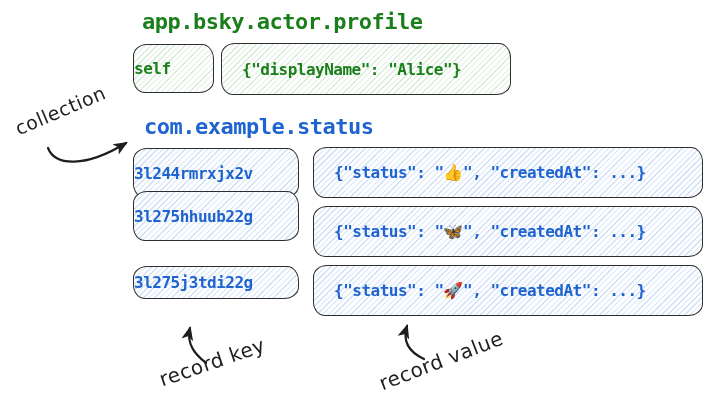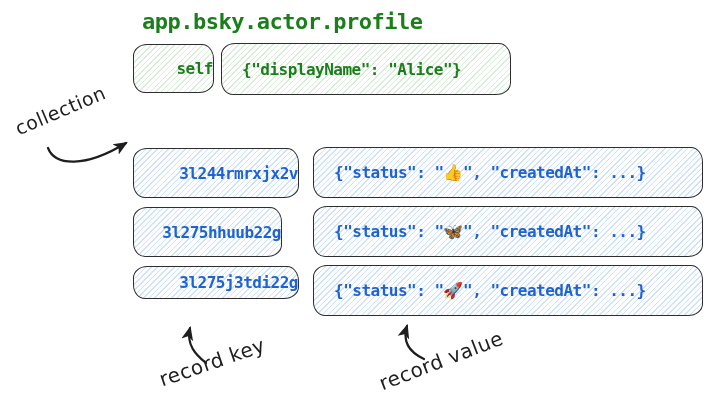--- a/index.html
+++ b/index.html
@@ -20,21 +20,21 @@
     font-size:16px;font-weight:bold;letter-spacing:-0.5px;white-space:nowrap;
   }
   .green-box{
     background-color:#fdfefd;
     background-image:repeating-linear-gradient(135deg, rgba(34,139,34,0.16) 0 1px, transparent 1px 4px);
   }
   .blue-box{
     background-color:#fbfdff;
     background-image:repeating-linear-gradient(135deg, rgba(30,99,208,0.18) 0 1px, transparent 1px 4px);
   }
-  .key-box{justify-content:flex-end;}
+  .key-box{justify-content:flex-start;}
   .value-box{padding-left:20px;}
   .handwritten{
     position:absolute;font-family:"DejaVu Sans","Liberation Sans",sans-serif;
     font-size:19px;color:#1e1e1e;white-space:nowrap;letter-spacing:0.5px;
     transform-origin:left center;
   }
 </style>
 </head>
 <body>
 
@@ -55,29 +55,30 @@
 
   <div class="box green-box key-box" style="left:133px;top:44px;width:81px;height:49px;">
     <span class="green-text">self</span>
   </div>
   <div class="box green-box value-box" style="left:221px;top:43px;width:290px;height:52px;">
     <span class="green-text">{"displayName": "Alice"}</span>
   </div>
 
   <div class="handwritten" style="left:16px;top:118px;transform:rotate(-23deg);">collection</div>
 
+  <div class="mono-title blue-text" style="left:144px;top:114px;">com.example.status</div>
 
   <div class="box blue-box key-box" style="left:133px;top:148px;width:166px;height:50px;">
     <span class="blue-text">3l244rmrxjx2v</span>
   </div>
   <div class="box blue-box value-box" style="left:313px;top:147px;width:390px;height:51px;">
     <span class="blue-text">{"status": "👍", "createdAt": ...}</span>
   </div>
 
-  <div class="box blue-box key-box" style="left:133px;top:207px;width:149px;height:50px;">
+  <div class="box blue-box key-box" style="left:133px;top:191px;width:166px;height:50px;">
     <span class="blue-text">3l275hhuub22g</span>
   </div>
   <div class="box blue-box value-box" style="left:313px;top:206px;width:390px;height:51px;">
     <span class="blue-text">{"status": "🦋", "createdAt": ...}</span>
   </div>
 
   <div class="box blue-box key-box" style="left:133px;top:266px;width:166px;height:33px;">
     <span class="blue-text">3l275j3tdi22g</span>
   </div>
   <div class="box blue-box value-box" style="left:313px;top:265px;width:390px;height:51px;">

